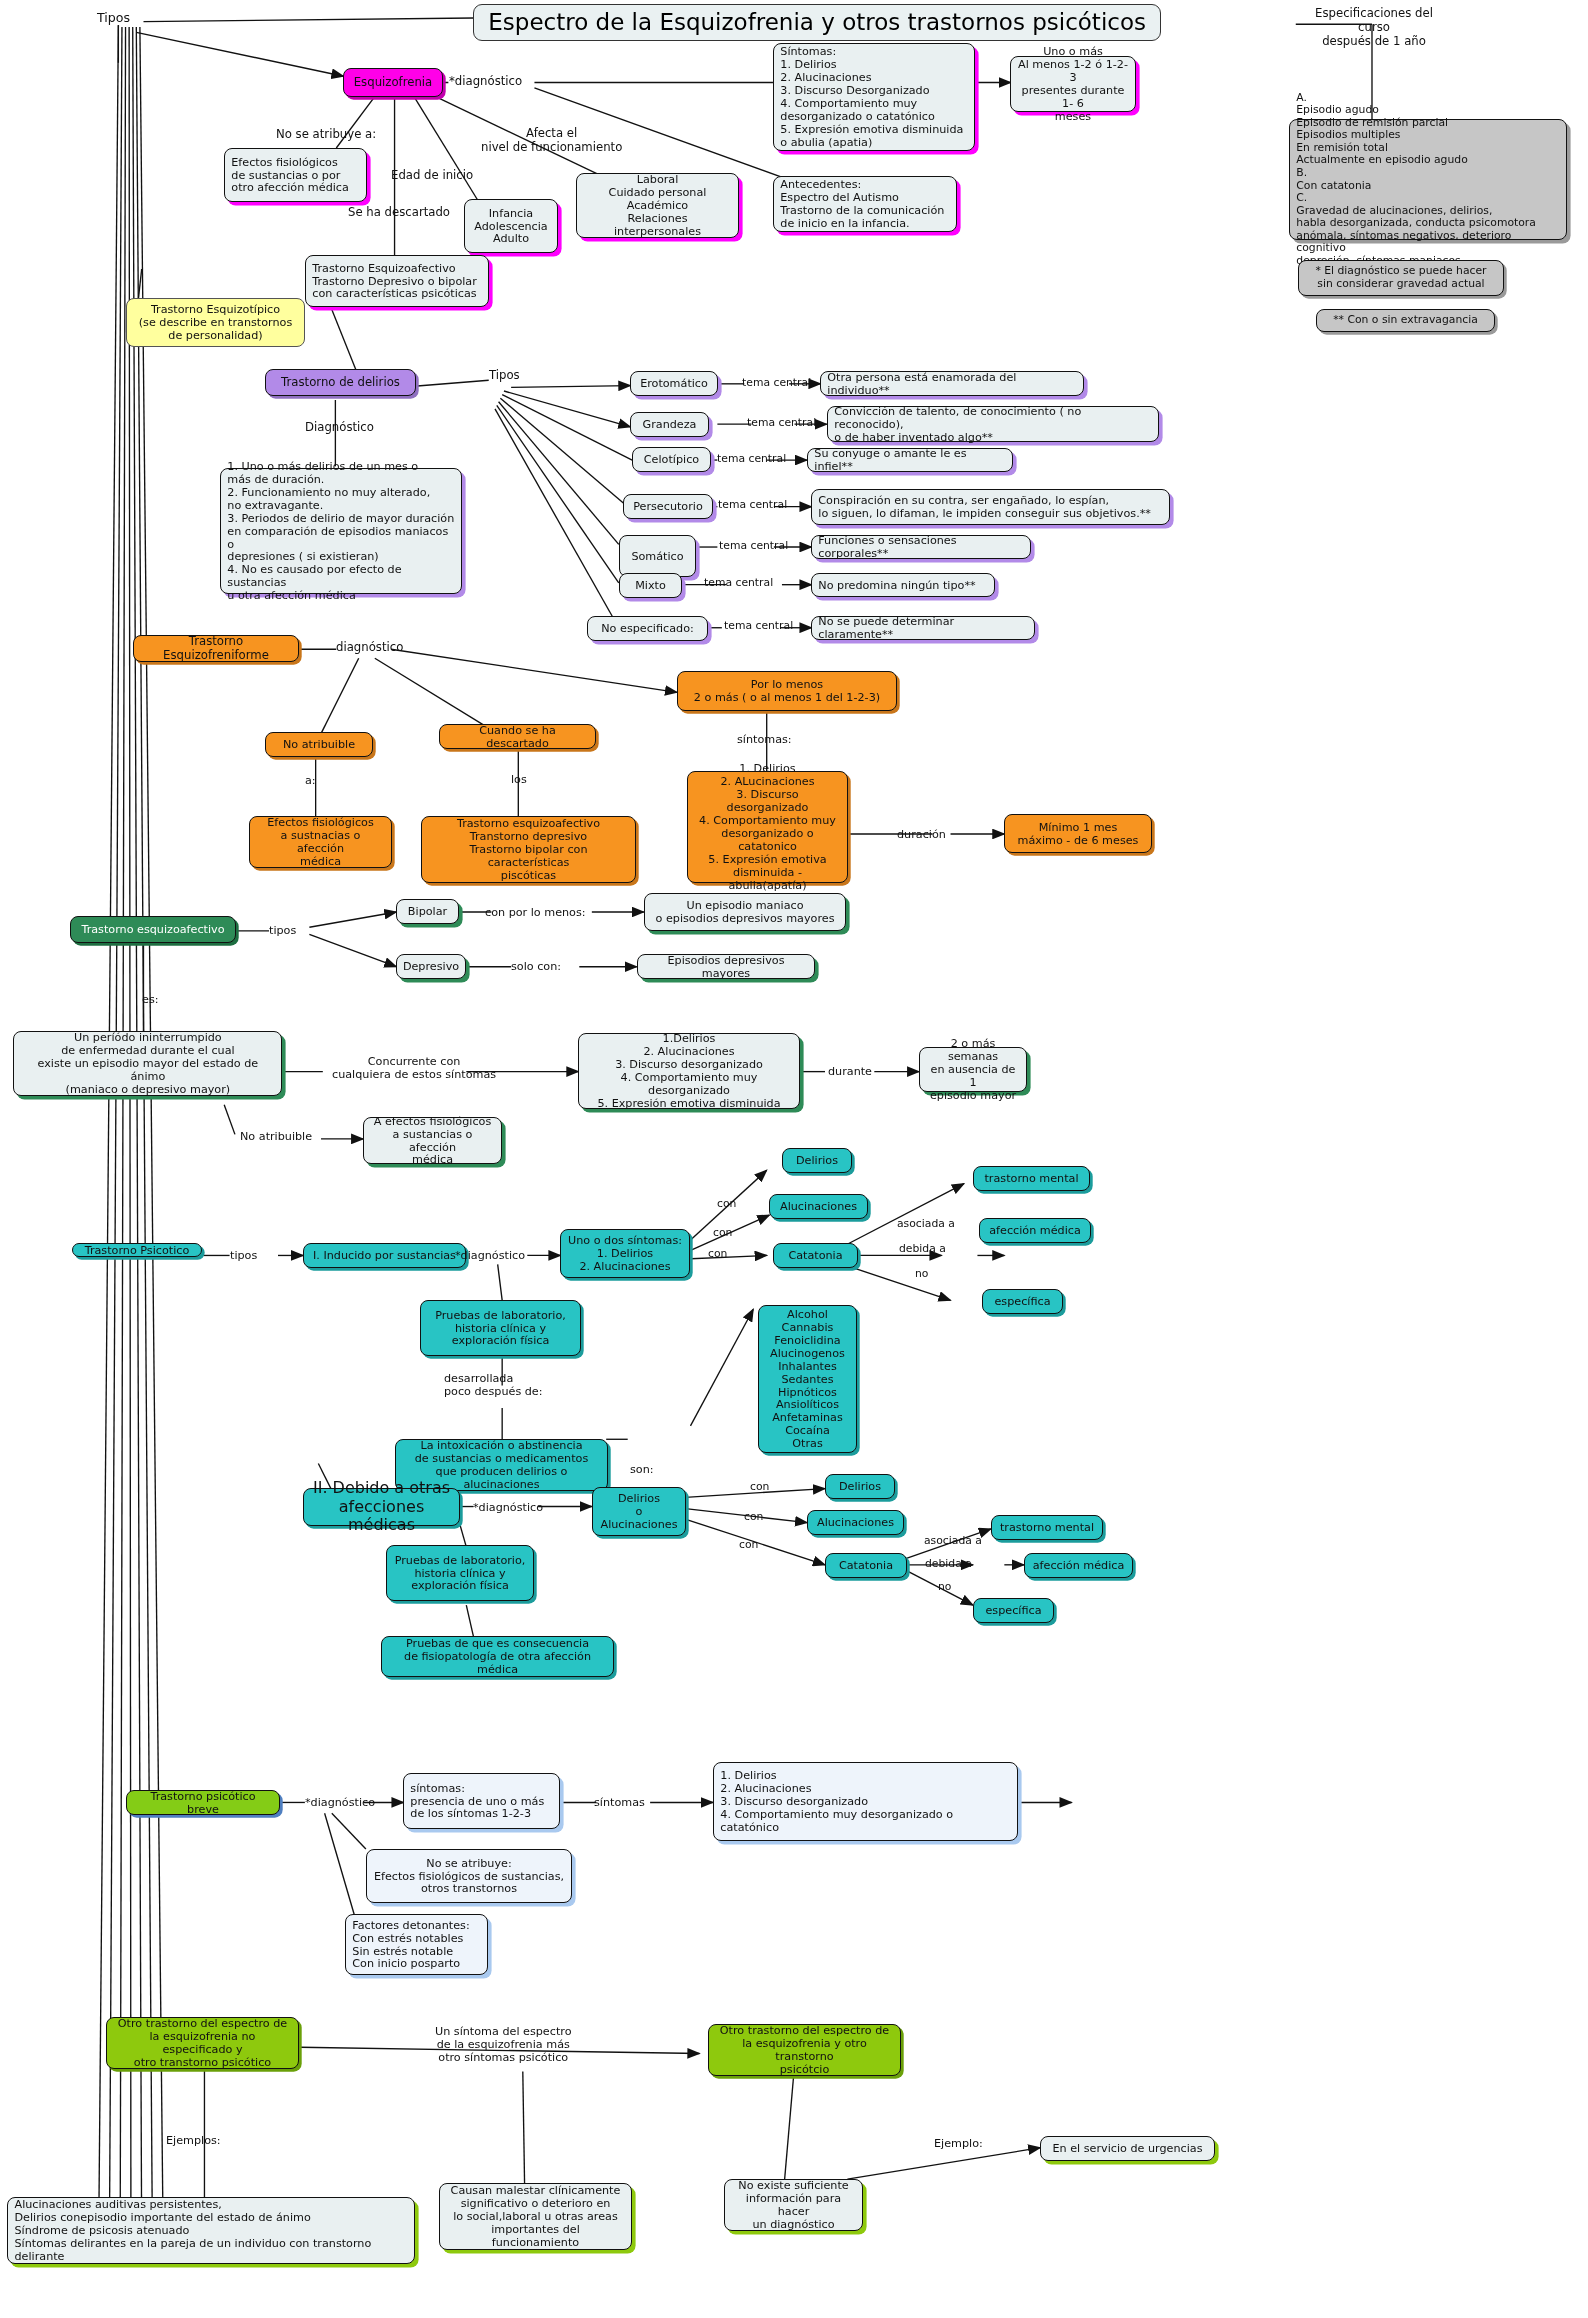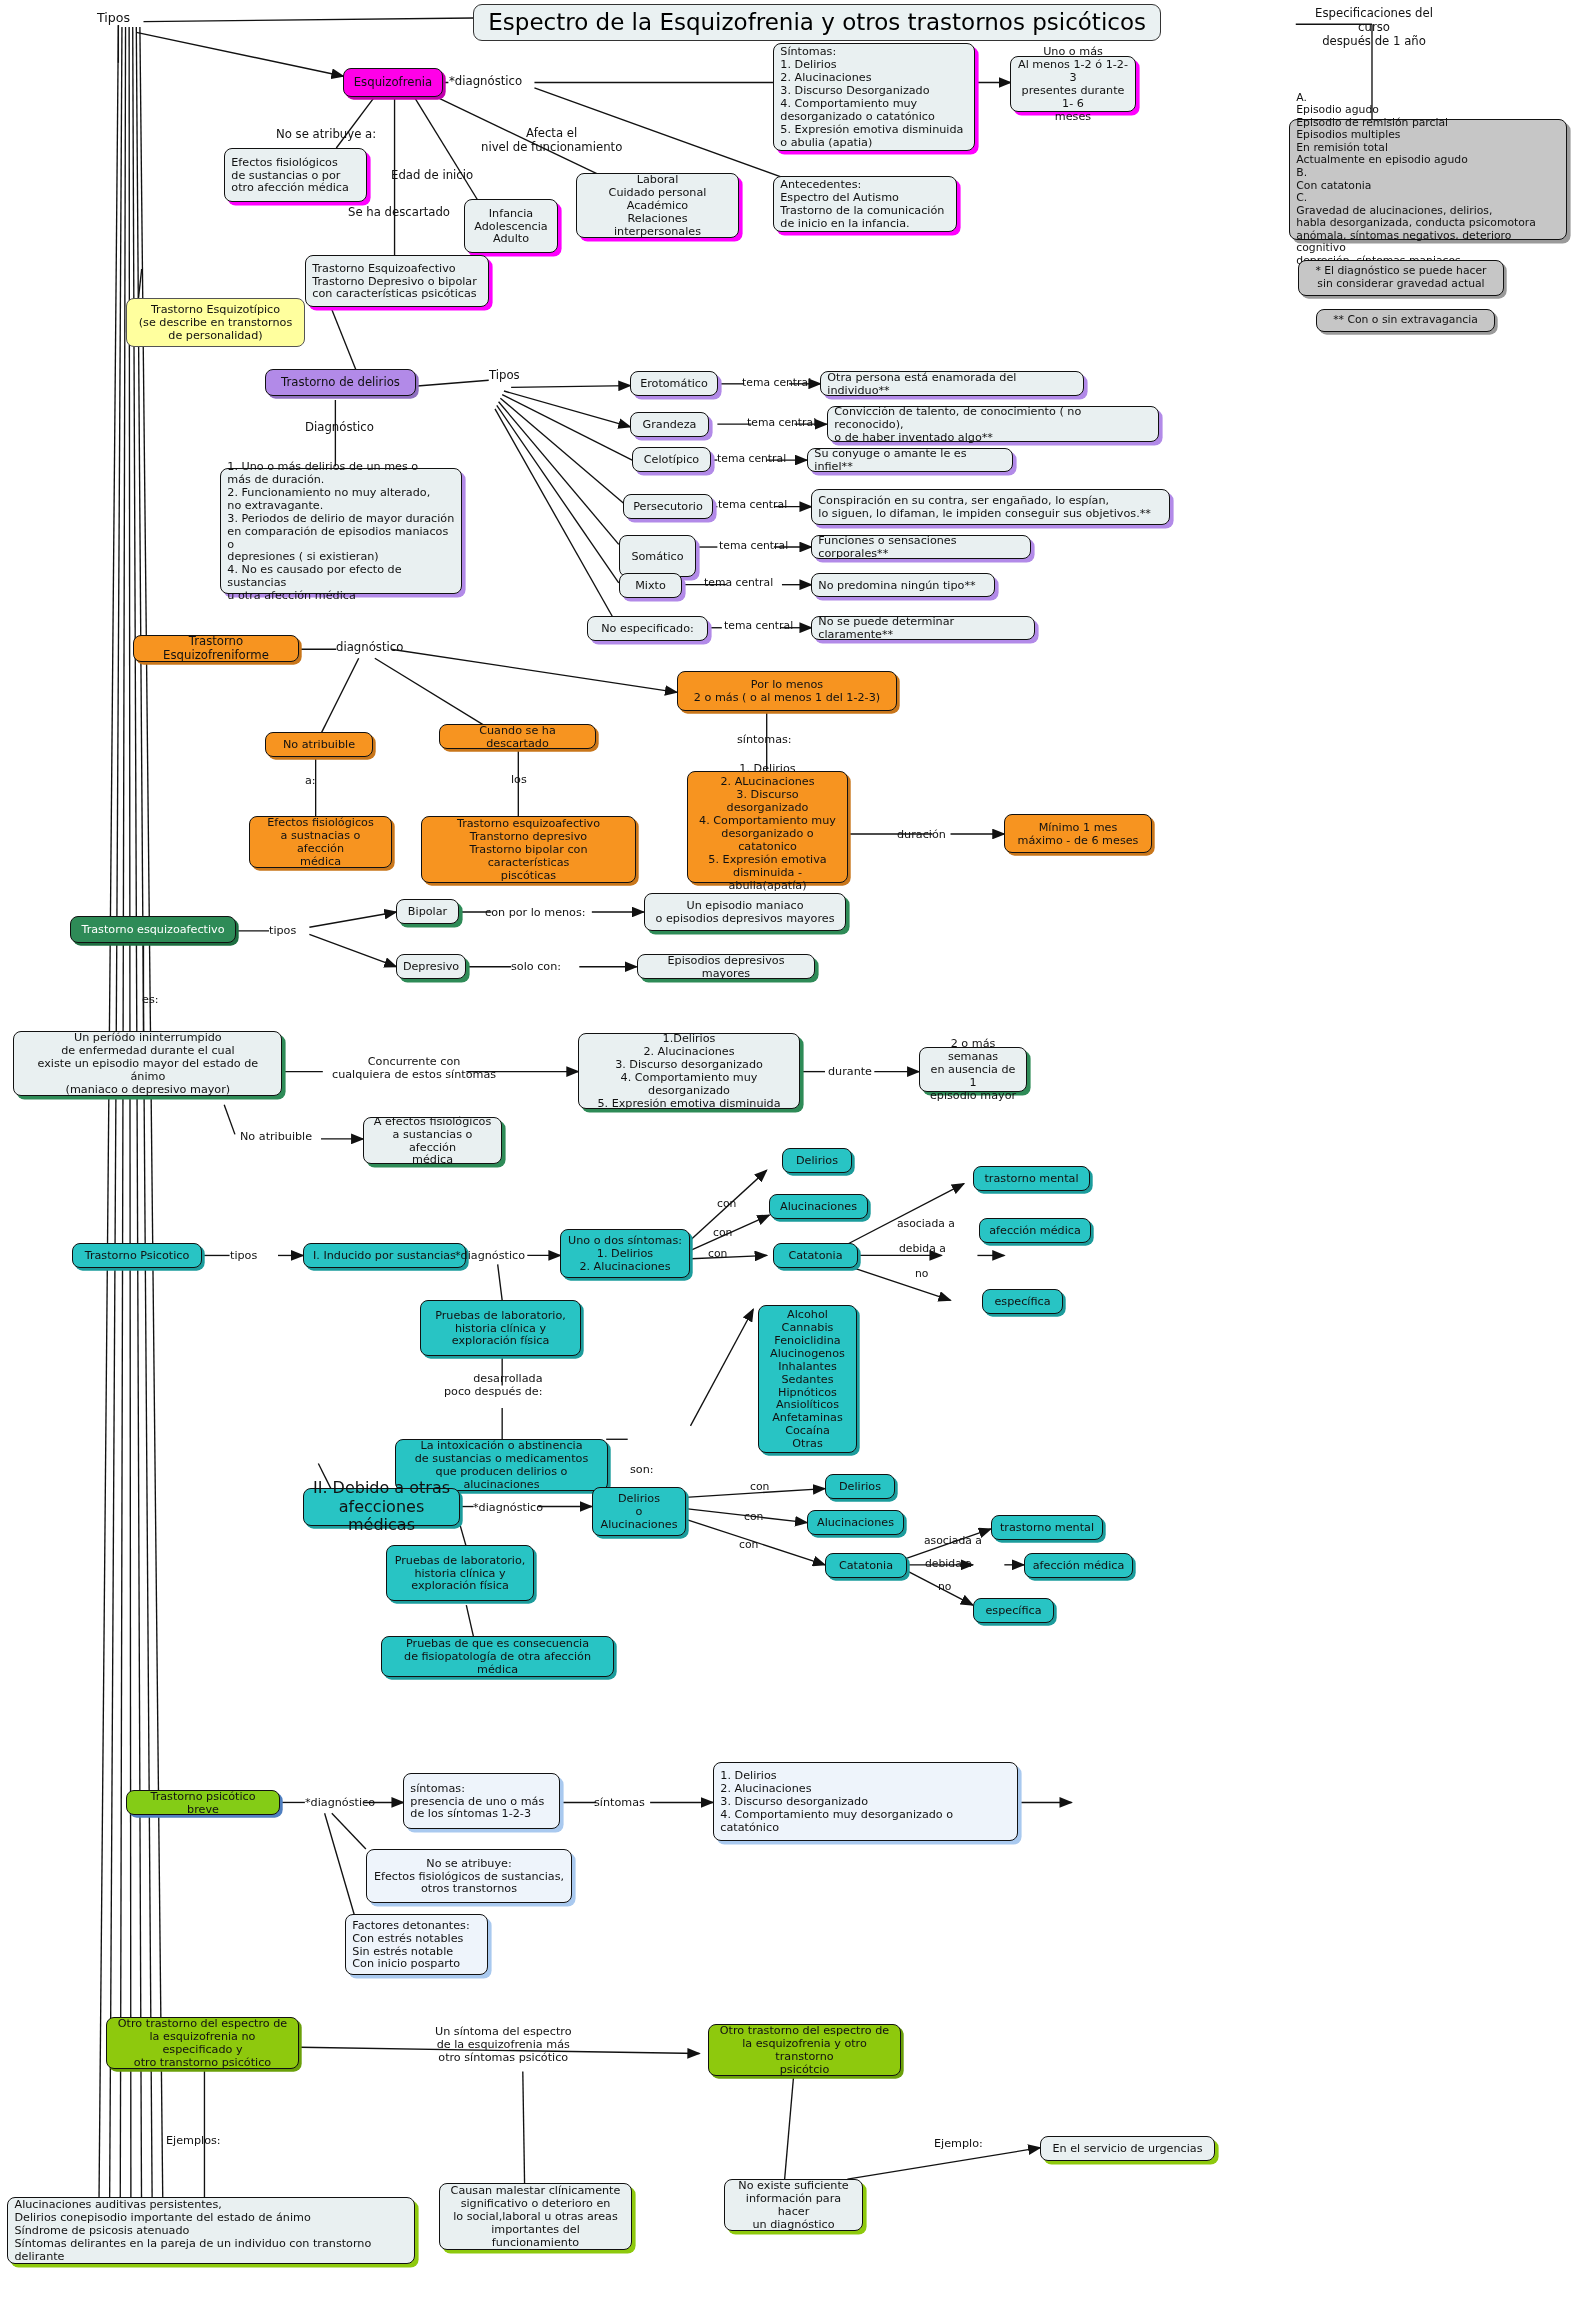--- a/index.html
+++ b/index.html
@@ -324,21 +324,21 @@
 5. Expresión emotiva disminuida</div>
 <div class="lbl" style="left:828px;top:1065px;font-size:11.2px;">durante</div>
 <div class="node p-greenpale" style="left:919px;top:1047px;width:108px;height:45px;font-size:11.2px;">2 o más semanas
 en ausencia de 1
 episodio mayor</div>
 <div class="lbl" style="left:240px;top:1130px;font-size:11.2px;">No atribuible</div>
 <div class="node p-greenpale" style="left:363px;top:1117px;width:139px;height:47px;font-size:11.2px;">A efectos fisiológicos
 a sustancias o afección
 médica</div>
 
-<div class="node p-cyan" style="left:72px;top:1243px;width:130px;height:25px;font-size:11.2px;">Trastorno Psicotico</div>
+<div class="node p-cyan" style="left:72px;top:1243px;width:130px;height:14px;font-size:11.2px;">Trastorno Psicotico</div>
 <div class="lbl" style="left:230px;top:1249px;font-size:11.2px;">tipos</div>
 <div class="node p-cyan" style="left:303px;top:1243px;width:163px;height:25px;font-size:11.2px;">I. Inducido por sustancias</div>
 <div class="lbl" style="left:455px;top:1249px;font-size:11.2px;">*diagnóstico</div>
 <div class="node p-cyan" style="left:560px;top:1229px;width:130px;height:49px;font-size:11.2px;">Uno o dos síntomas:
 1. Delirios
 2. Alucinaciones</div>
 <div class="lbl" style="left:717px;top:1198px;font-size:10.8px;">con</div>
 <div class="lbl" style="left:713px;top:1227px;font-size:10.8px;">con</div>
 <div class="lbl" style="left:708px;top:1248px;font-size:10.8px;">con</div>
 <div class="node p-cyan" style="left:782px;top:1148px;width:70px;height:25px;font-size:11.2px;">Delirios</div>
@@ -346,21 +346,21 @@
 <div class="node p-cyan" style="left:773px;top:1243px;width:85px;height:25px;font-size:11.2px;">Catatonia</div>
 <div class="lbl" style="left:897px;top:1218px;font-size:10.8px;">asociada a</div>
 <div class="lbl" style="left:899px;top:1243px;font-size:10.8px;">debida a</div>
 <div class="lbl" style="left:915px;top:1268px;font-size:10.8px;">no</div>
 <div class="node p-cyan" style="left:973px;top:1166px;width:117px;height:25px;font-size:11.2px;">trastorno mental</div>
 <div class="node p-cyan" style="left:979px;top:1218px;width:112px;height:25px;font-size:11.2px;">afección médica</div>
 <div class="node p-cyan" style="left:982px;top:1289px;width:81px;height:25px;font-size:11.2px;">específica</div>
 <div class="node p-cyan" style="left:420px;top:1300px;width:161px;height:56px;font-size:11.2px;">Pruebas de laboratorio,
 historia clínica y
 exploración física</div>
-<div class="lbl" style="left:444px;top:1372px;font-size:11.2px;text-align:right;">desarrollada
+<div class="lbl" style="left:444px;top:1372px;font-size:11.2px;text-align:left;">desarrollada
 poco después de:</div>
 <div class="node p-cyan" style="left:395px;top:1439px;width:213px;height:52px;font-size:11.2px;">La intoxicación o abstinencia
 de sustancias o medicamentos
 que producen delirios o alucinaciones</div>
 <div class="lbl" style="left:630px;top:1463px;font-size:11.2px;">son:</div>
 <div class="node p-cyan" style="left:758px;top:1305px;width:99px;height:148px;font-size:11.2px;">Alcohol
 Cannabis
 Fenoiclidina
 Alucinogenos
 Inhalantes

